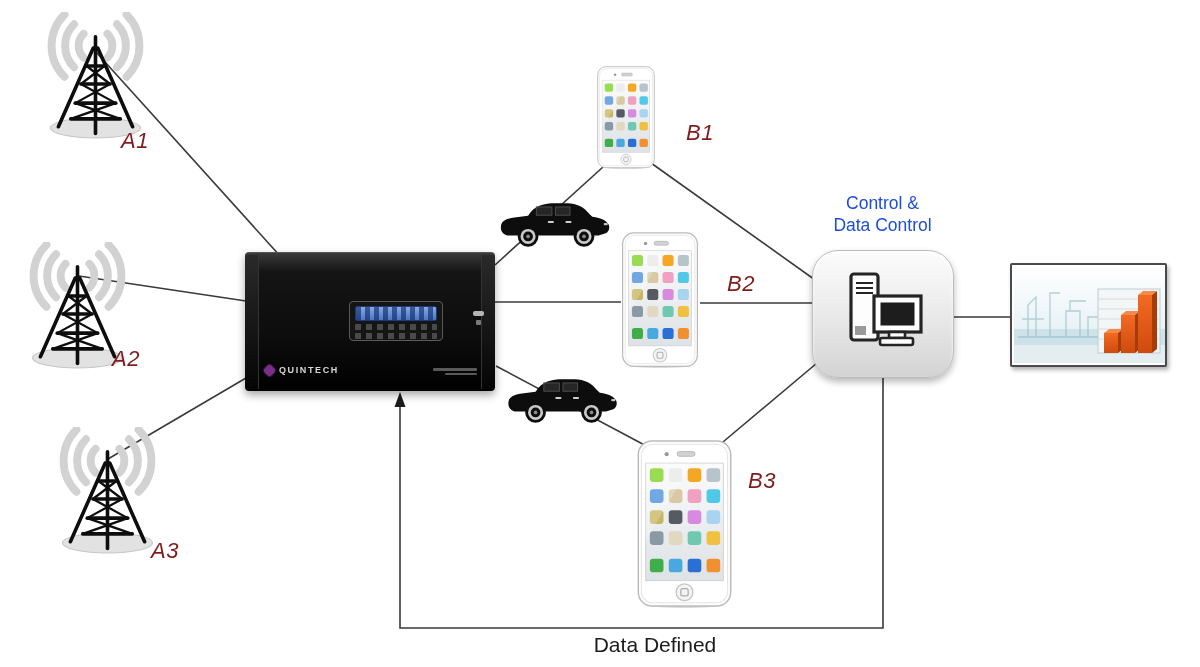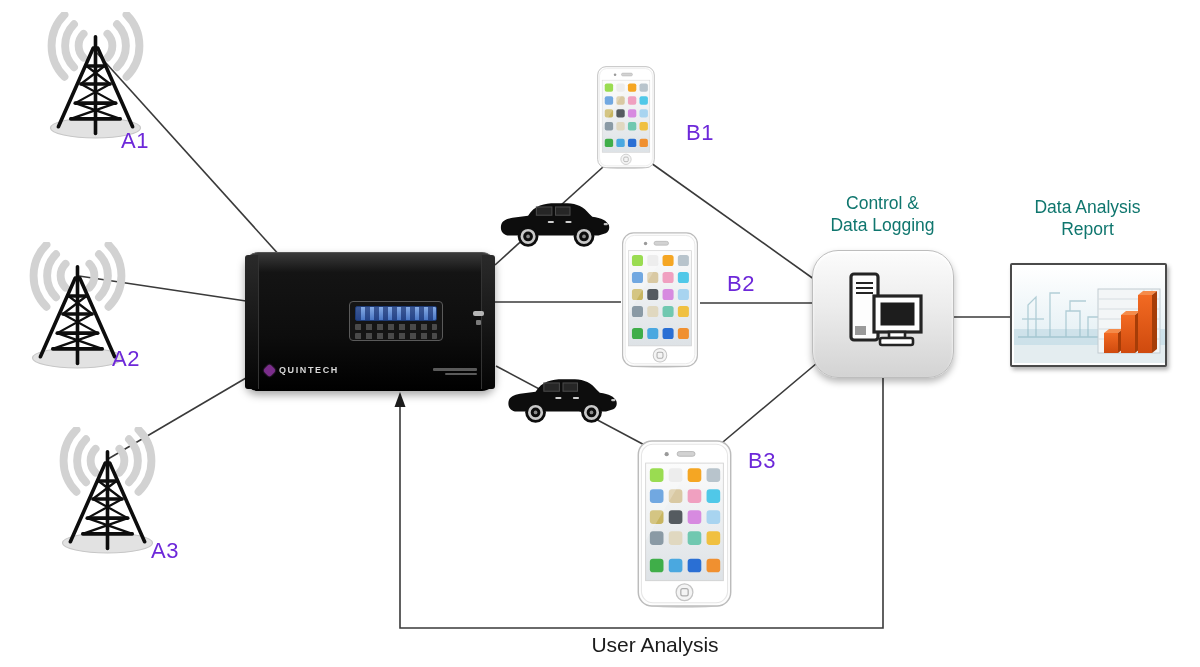--- a/index.html
+++ b/index.html
@@ -1,24 +1,24 @@
 <!DOCTYPE html>
 <html><head>
 <meta charset="utf-8">
 <style>
   html,body{margin:0;padding:0;background:#fff;}
   #canvas{position:relative;width:1200px;height:667px;background:#fff;overflow:hidden;
           font-family:"Liberation Sans",sans-serif;color:#1c1c1c;}
   .abs{position:absolute;}
-  .node-label{position:absolute;font-size:22px;color:#6d28d9;letter-spacing:.5px;}
-  .caption{position:absolute;font-size:17.5px;line-height:22px;text-align:center;color:#0f766e;}
+  .node-label{position:absolute;font-size:22px;color:#7f1d1d;letter-spacing:.5px;font-style:italic;}
+  .caption{position:absolute;font-size:17.5px;line-height:22px;text-align:center;color:#1d4ed8;}
   .feedback-label{position:absolute;font-size:21px;color:#1b1b1b;text-align:center;}
 
   
-  .device{position:absolute;left:245px;top:252px;width:250px;height:138px;border-radius:13px;
+  .device{position:absolute;left:245px;top:252px;width:250px;height:138px;border-radius:4px;
           background:linear-gradient(180deg,#3a3a3a 0,#141414 14%,#0d0d0d 60%,#000 100%);
           box-shadow:0 4px 8px rgba(0,0,0,.35);border-top:1px solid #555;}
   .device .ear{position:absolute;top:2px;bottom:2px;width:13px;background:linear-gradient(180deg,#2a2a2a,#050505);}
   .device .ear.left{left:0;border-right:1px solid #333;border-radius:3px 0 0 3px;}
   .device .ear.right{right:0;border-left:1px solid #333;border-radius:0 3px 3px 0;}
   .display{position:absolute;left:104px;top:48px;width:94px;height:40px;background:#151515;
            border:1px solid #5a5a5a;border-radius:4px;padding:4px 5px;box-sizing:border-box;}
   .lcd{height:13px;border:1px solid #1d3a74;border-radius:2px;
        background:linear-gradient(180deg,#86abe4,#4a76c4);
        background-image:repeating-linear-gradient(90deg,rgba(12,34,96,.6) 0 5px,rgba(255,255,255,0) 5px 9px),
@@ -245,37 +245,33 @@
   <div class="node-label" style="left:686px;top:120px;z-index:3">B1</div>
 
   <svg class="abs" style="left:620px;top:232px;z-index:2" width="80" height="136">
       <use href="#phone"></use>
     </svg>
   <div class="node-label" style="left:727px;top:271px;z-index:3">B2</div>
 
   <svg class="abs" style="left:637px;top:440px;z-index:2" width="95" height="168">
       <use href="#phone"></use>
     </svg>
-  <div class="node-label" style="left:748px;top:448px;z-index:3">B3</div>
+  <div class="node-label" style="left:748px;top:468px;z-index:3">B3</div>
 
   <div class="caption" style="left:800px;top:192px;width:165px;z-index:3">
     <div>Control &amp;</div>
-    <div>Data Logging</div>
+    <div>Data Control</div>
   </div>
   <div class="control-box" style="z-index:2">
     <svg class="abs" style="left:20px;top:13px" width="100" height="100">
         <use href="#workstation"></use>
       </svg>
   </div>
 
-  <div class="caption" style="left:1000px;top:196px;width:175px;z-index:3">
-    <div>Data Analysis</div>
-    <div>Report</div>
-  </div>
   <div class="report-box" style="z-index:2">
     <svg width="151" height="96">
       <use href="#reportart"></use>
     </svg>
   </div>
 
-  <div class="feedback-label" style="left:490px;top:633px;width:330px;z-index:3">User Analysis</div>
+  <div class="feedback-label" style="left:490px;top:633px;width:330px;z-index:3">Data Defined</div>
 
 </div>
 
 </body></html>

